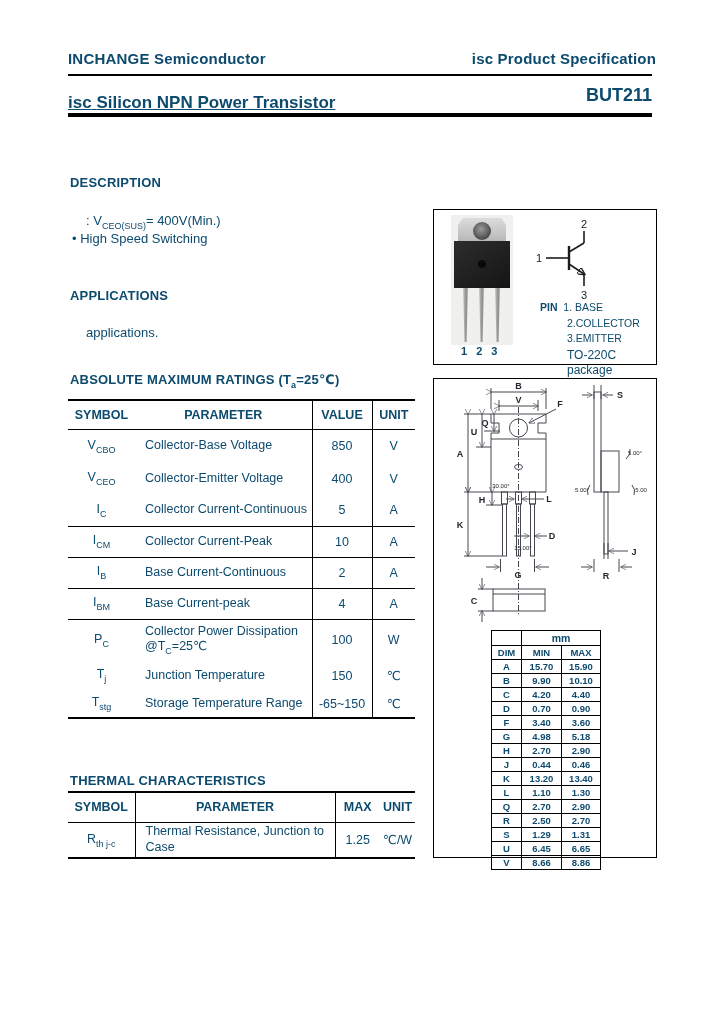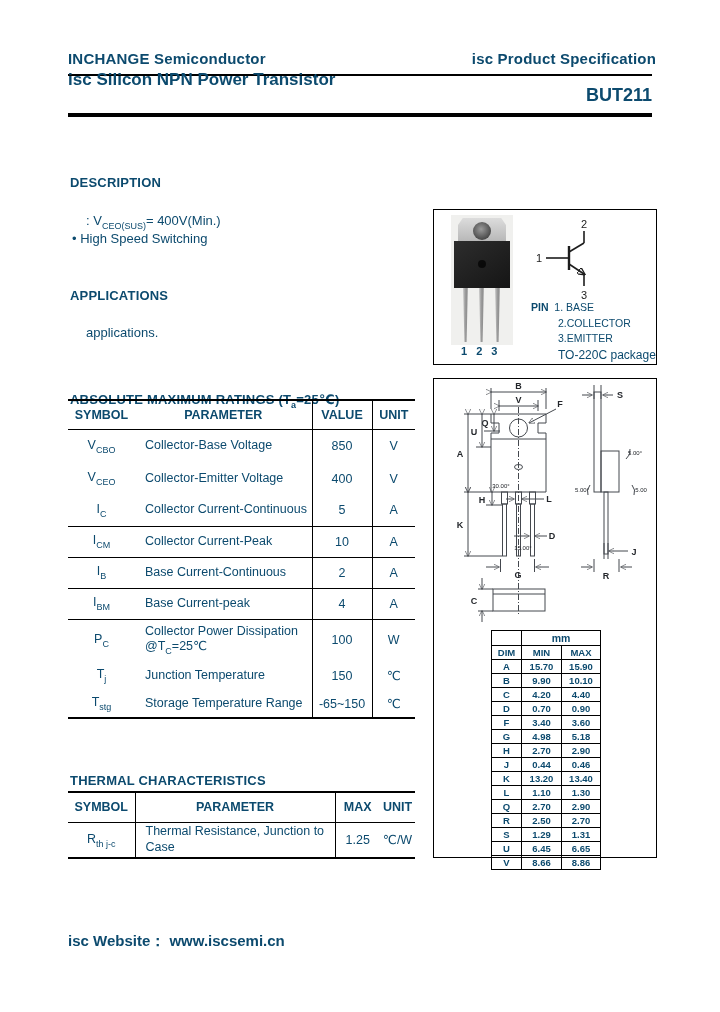--- a/index.html
+++ b/index.html
@@ -54,32 +54,32 @@
 </style>
 </head>
 <body>
 
 <div class="page">
 
   <div class="abs hdr" style="left:68px;top:50px;">INCHANGE Semiconductor</div>
   <div class="abs hdr" style="right:64px;top:50px;"><span class="brand">isc</span> <span>Product Specification</span></div>
   <div class="rule" style="left:68px;top:74px;width:584px;height:2px;"></div>
 
-  <div class="abs title" style="left:68px;top:70px;"><span class="brand">isc</span> <span>Silicon NPN Power Transistor</span></div>
+  <div class="abs title" style="left:68px;top:93px;text-decoration:underline;"><span class="brand">isc</span> <span>Silicon NPN Power Transistor</span></div>
   <div class="abs part" style="right:68px;top:85px;">BUT211</div>
   <div class="rule" style="left:68px;top:113px;width:584px;height:4px;"></div>
 
   <div class="abs sec-h" style="left:70px;top:175px;">DESCRIPTION</div>
   <div class="abs body-txt" style="left:86px;top:213px;"><span>: V</span><sub>CEO(SUS)</sub><span>= 400V(Min.)</span></div>
   <div class="abs body-txt" style="left:72px;top:231px;"><span>•</span> <span>High Speed Switching</span></div>
 
   <div class="abs sec-h" style="left:70px;top:288px;">APPLICATIONS</div>
   <div class="abs body-txt" style="left:86px;top:325px;">applications.</div>
 
-  <div class="abs sec-h" style="left:70px;top:392px;text-align:center;"><span>ABSOLUTE MAXIMUM RATINGS (T</span><sub>a</sub><span>=25℃)</span></div>
+  <div class="abs sec-h" style="left:70px;top:372px;text-align:center;"><span>ABSOLUTE MAXIMUM RATINGS (T</span><sub>a</sub><span>=25℃)</span></div>
 
   <table class="spec abs" style="left:68px;top:399px;width:347px;">
     <colgroup>
         <col style="width:67px">
         <col style="width:177px">
         <col style="width:60px">
         <col style="width:43px">
       </colgroup>
     <thead>
       <tr style="height:29px;">
@@ -166,21 +166,20 @@
     <tbody id="thermal-body">
         <tr style="height: 36px;">
           <td class="c-sym"><span>R</span><sub>th j-c</sub></td>
           <td class="c-param b-left"><span>Thermal Resistance, Junction to Case</span></td>
           <td class="c-val b-left">1.25</td>
           <td class="c-unit">℃/W</td>
         </tr>
       </tbody>
   </table>
 
-  <div class="abs footer" style="left:68px;top:932px;"><span class="brand">isc</span> <span>Website：</span> <span>www.iscsemi.cn</span></div>
 
   <div class="rbox" style="left:433px;top:209px;width:222px;height:154px;">
     <div class="photo" style="left:17px;top:5px;width:62px;height:130px;">
       <div class="p-tab" style="left:7px;top:3px;width:48px;height:25px;"></div>
       <div class="p-hole" style="left:22px;top:7px;width:18px;height:18px;"></div>
       <div class="p-body" style="left:3px;top:26px;width:56px;height:47px;"></div>
       <div class="p-dot" style="left:27px;top:45px;width:8px;height:8px;"></div>
       <div class="p-lead" style="left:11px;top:73px;width:7px;height:54px;"></div>
       <div class="p-lead" style="left:27px;top:73px;width:7px;height:54px;"></div>
       <div class="p-lead" style="left:43px;top:73px;width:7px;height:54px;"></div>
@@ -201,21 +200,21 @@
       <line x1="50" y1="13" x2="50" y2="25"></line>
       <line x1="50" y1="25" x2="35" y2="34"></line>
       <line x1="35" y1="28" x2="35" y2="52" style="stroke-width:2.4"></line>
       <line x1="12" y1="40" x2="35" y2="40"></line>
       <text x="5" y="44">1</text>
       <line x1="35" y1="46" x2="50" y2="56" marker-end="url(#schah)"></line>
       <line x1="50" y1="56" x2="50" y2="68"></line>
       <text x="50" y="81">3</text>
     </svg>
 
-    <div class="pin-block" style="left:97px;top:90px;">
+    <div class="pin-block" style="left:106px;top:90px;">
       <div><span class="bold">PIN</span>&nbsp;&nbsp;<span>1. BASE</span></div>
       <div class="pin-row2"><span>2.COLLECTOR</span></div>
       <div class="pin-row2"><span>3.EMITTER</span></div>
       <div class="pin-row2 pkg-name">TO-220C package</div>
     </div>
   </div>
 
   <div class="rbox" style="left:433px;top:378px;width:222px;height:478px;">
     <svg class="drw" style="position:absolute;left:0;top:0;" width="222" height="250" viewBox="0 0 222 250">
       <defs>

